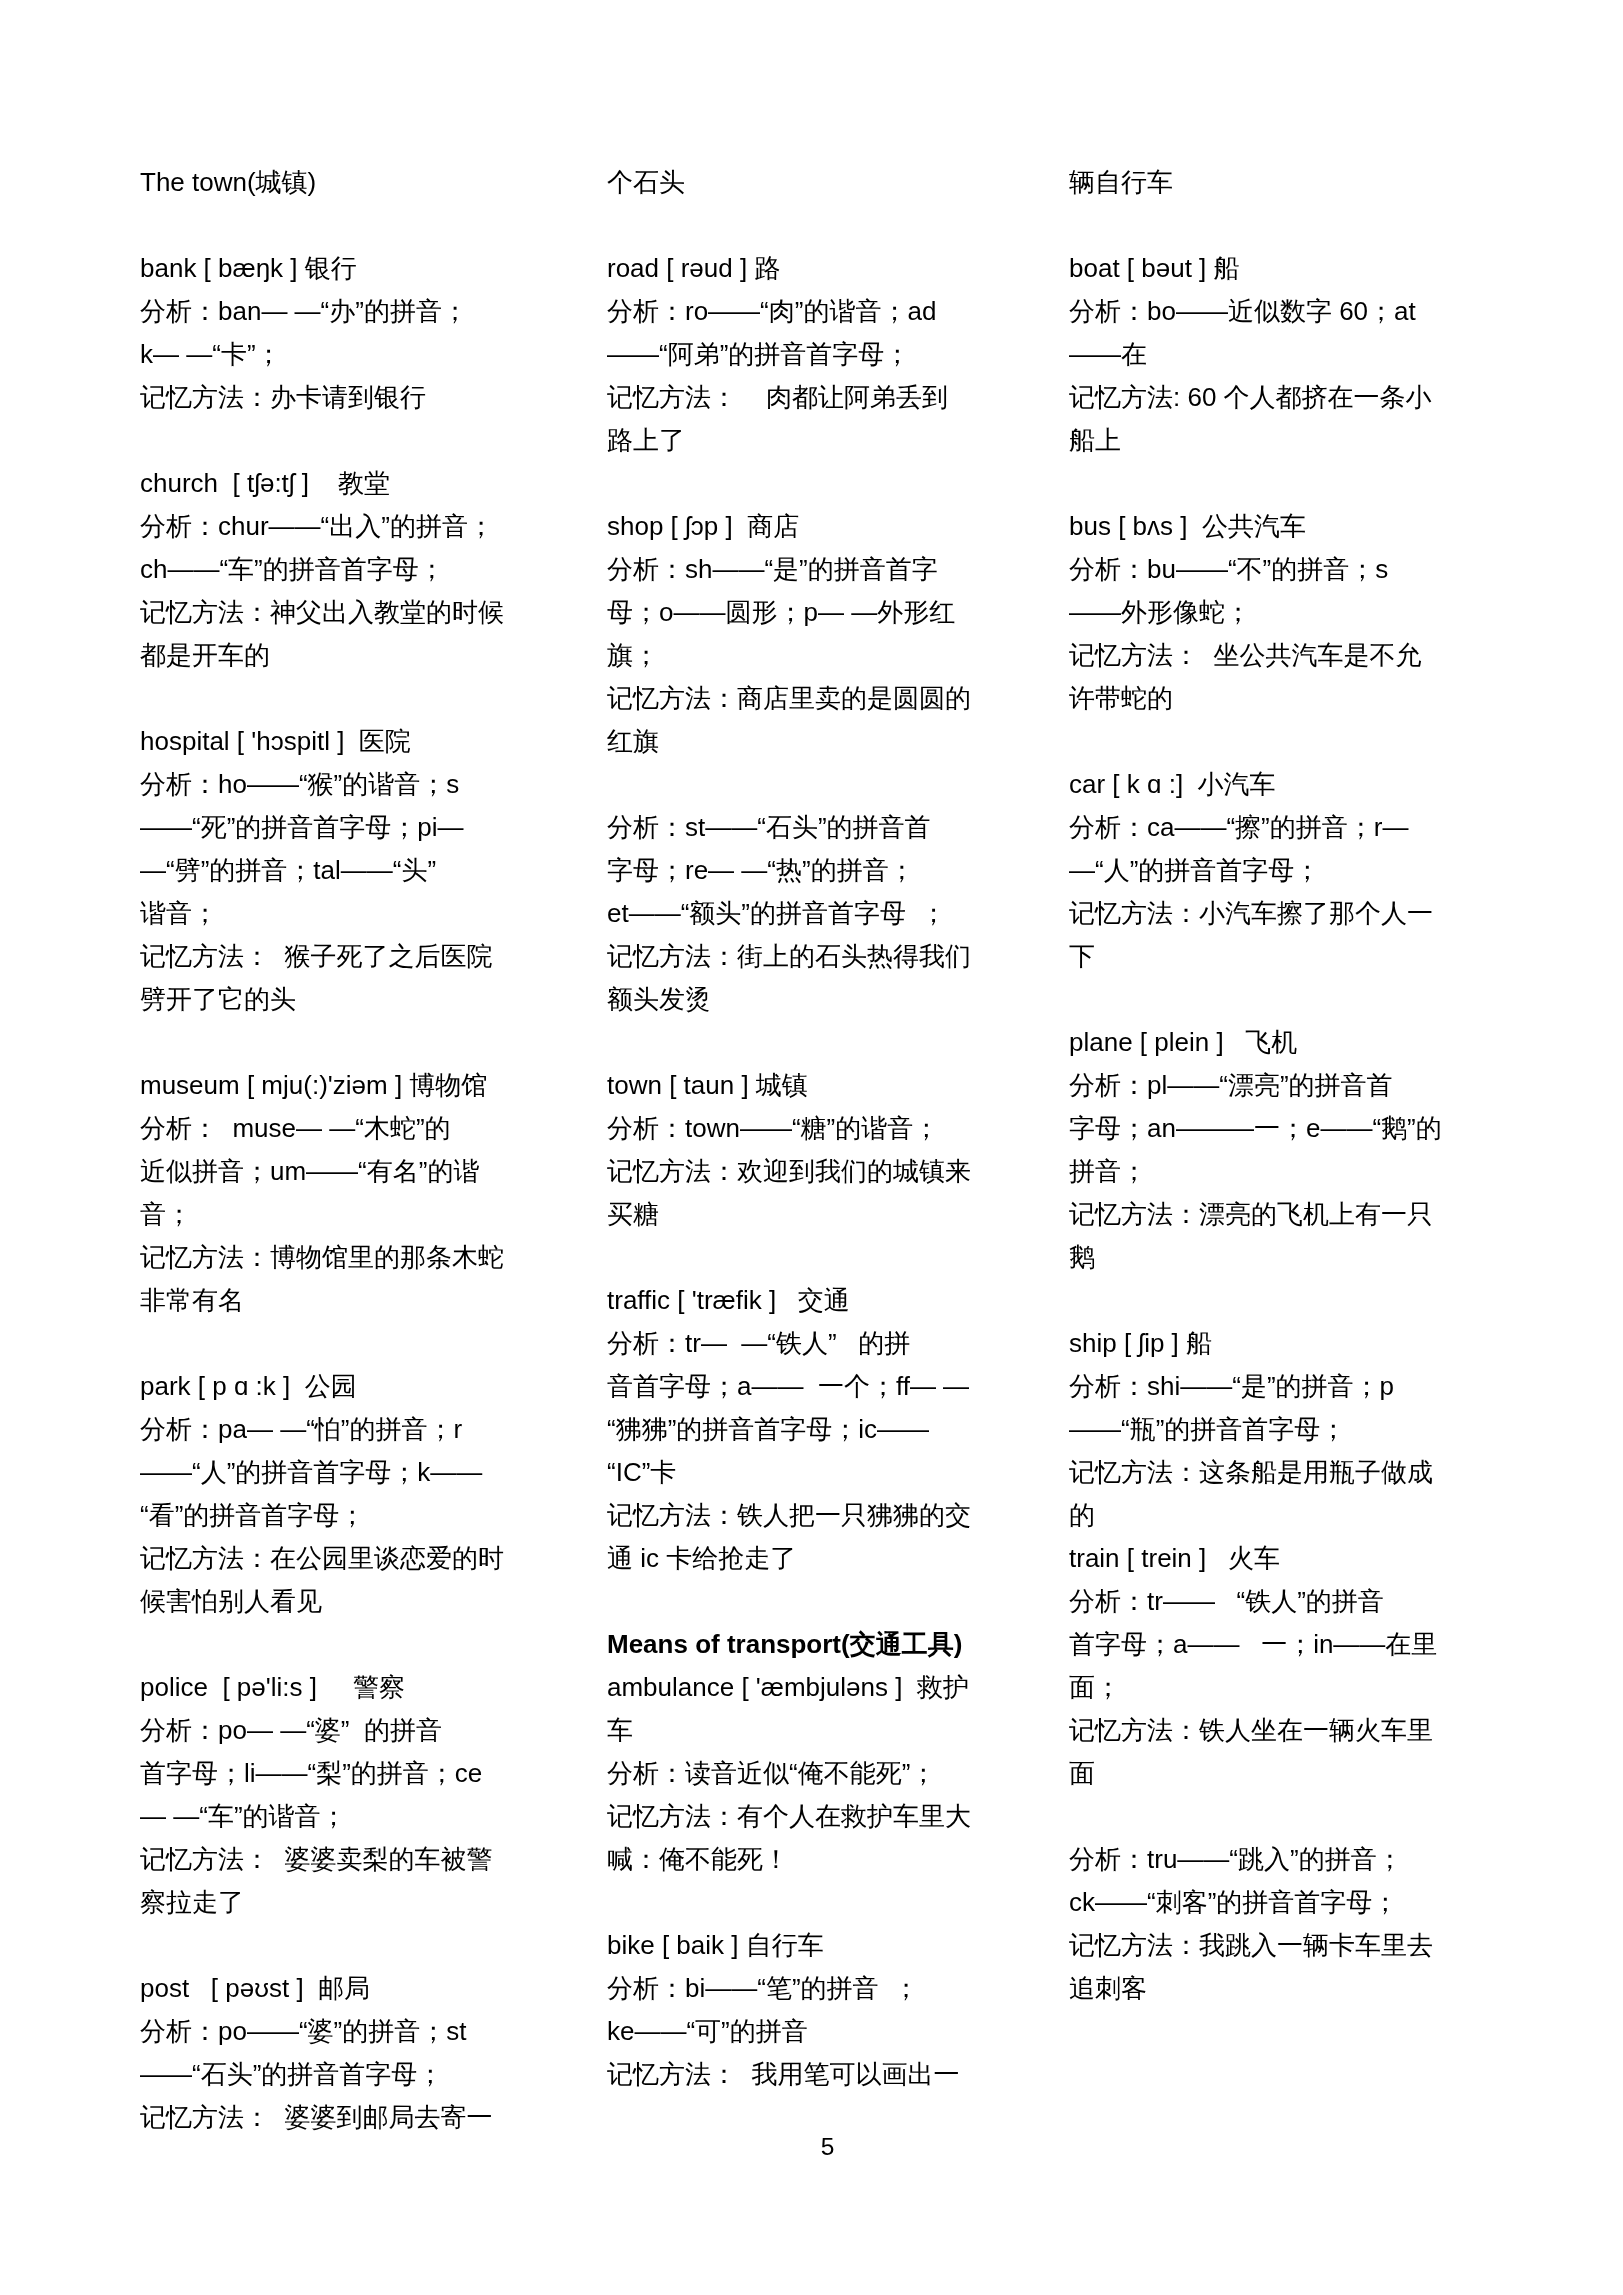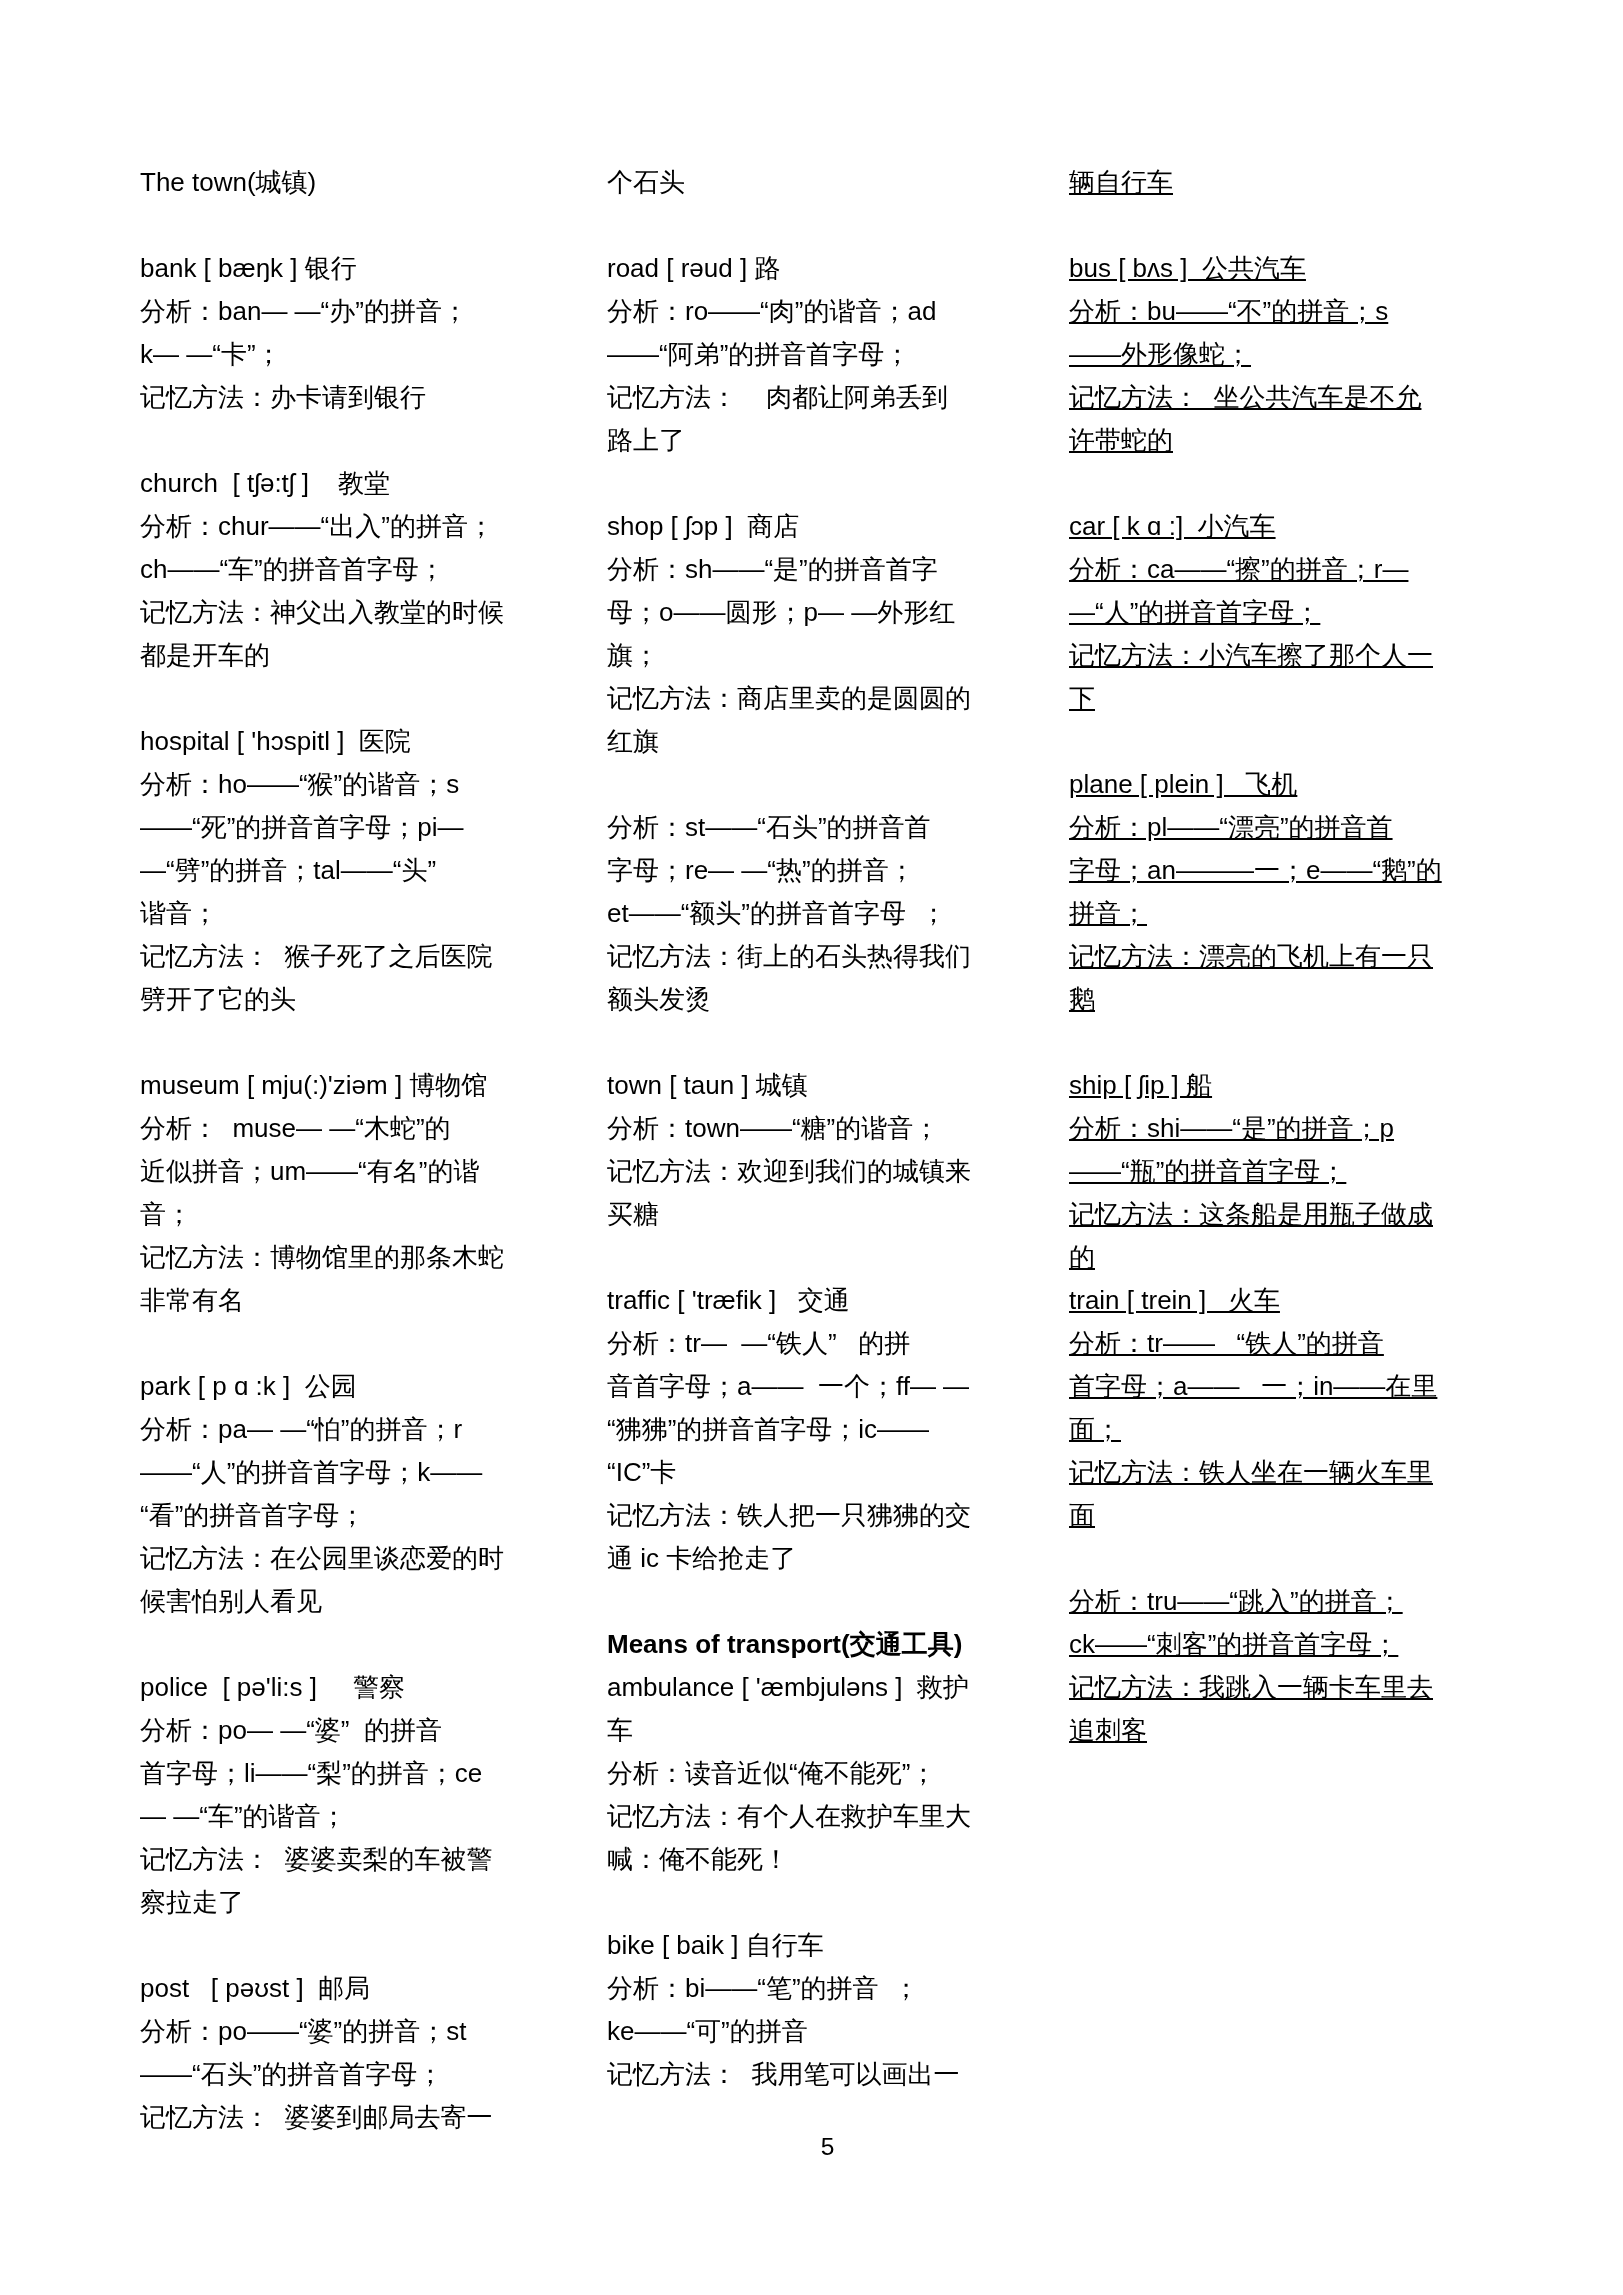--- a/index.html
+++ b/index.html
@@ -31,21 +31,21 @@
     font-size: 26px;
     line-height: 43px;
   }
   .column {
     position: absolute;
     top: 0;
     width: 368px;
   }
   .column.col-1 { left: 140px; }
   .column.col-2 { left: 607px; }
-  .column.col-3 { left: 1069px; text-decoration: underline; }
+  .column.col-3 { left: 1069px; }
   .block {
     margin-bottom: 43px;
   }
   .block.no-gap {
     margin-bottom: 0;
   }
   .block.bold {
     font-weight: 700;
   }
   .line {
@@ -180,20 +180,27 @@
           <div class="line">分析：bi——“笔”的拼音  ；</div>
           <div class="line">ke——“可”的拼音</div>
           <div class="line">记忆方法：  我用笔可以画出一</div>
         </div>
       </div>
       <div class="column col-3">
         <div class="block">
           <div class="line">辆自行车</div>
         </div>
         <div class="block">
+          <div class="line">boat [ bəut ] 船</div>
+          <div class="line">分析：bo——近似数字 60；at</div>
+          <div class="line">——在</div>
+          <div class="line">记忆方法: 60 个人都挤在一条小</div>
+          <div class="line">船上</div>
+        </div>
+        <div class="block">
           <div class="line">bus [ bʌs ]  公共汽车</div>
           <div class="line">分析：bu——“不”的拼音；s</div>
           <div class="line">——外形像蛇；</div>
           <div class="line">记忆方法：  坐公共汽车是不允</div>
           <div class="line">许带蛇的</div>
         </div>
         <div class="block">
           <div class="line">car [ k ɑ :]  小汽车</div>
           <div class="line">分析：ca——“擦”的拼音；r—</div>
           <div class="line">—“人”的拼音首字母；</div>

